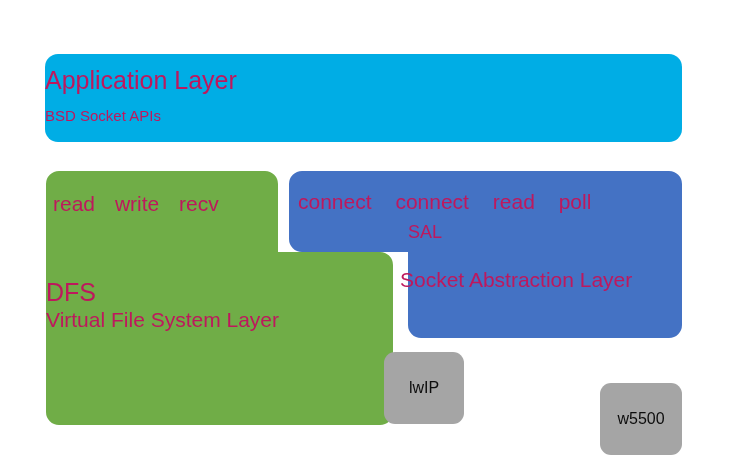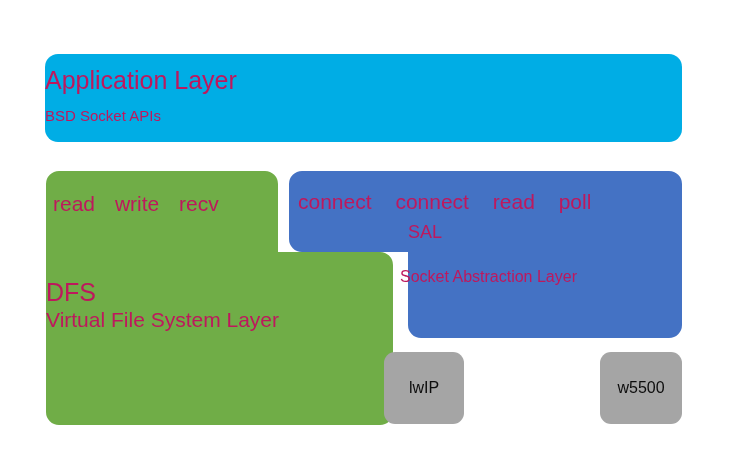--- a/index.html
+++ b/index.html
@@ -62,41 +62,41 @@
     left: 289px; top: 190px; width: 393px;
     font-size: 21px;
   }
   #sal-api-row span { margin: 0 9px; }
   #sal-title {
     left: 408px; top: 222px; width: 274px;
     font-size: 18px;
   }
   #sal-sub {
     left: 400px; top: 268px; width: 290px;
-    font-size: 16px;
+    font-size: 21px;
   }
 
   
   .driver-box {
     position: absolute;
     top: 352px;
     height: 72px;
     background: #a5a5a5;
     border-radius: 11px;
     display: flex;
     align-items: center;
     justify-content: center;
     text-align: center;
     font-size: 16px;
     color: #0d0d0d;
     line-height: 1.3;
   }
   #driver-0 { left: 384px; width: 80px; text-align: right; }
   #driver-1 { left: 505px; width: 82px; }
-  #driver-2 { left: 600px; width: 82px; }
+  #driver-2 { left: 600px; width: 82px; margin-top: 31px; }
 </style>
 </head>
 <body>
 
 <div id="canvas">
 
   <svg class="shape-svg" viewBox="0 0 739 472" xmlns="http://www.w3.org/2000/svg">
 
     <rect x="45" y="54" width="637" height="88" rx="13" ry="13" fill="#00ade5"></rect>
 

